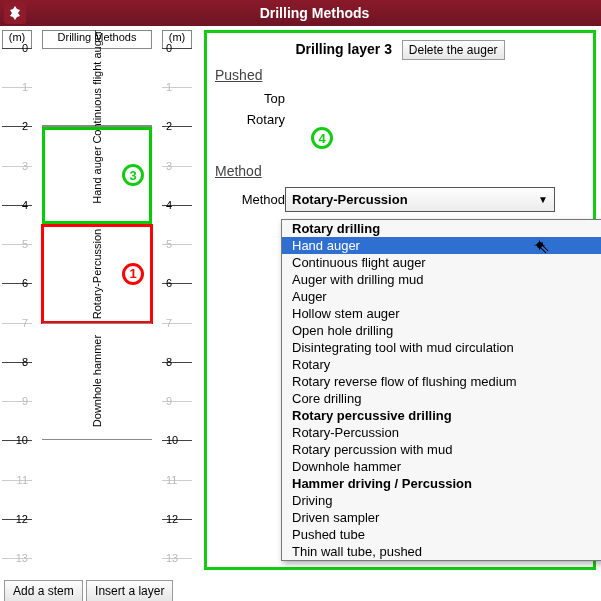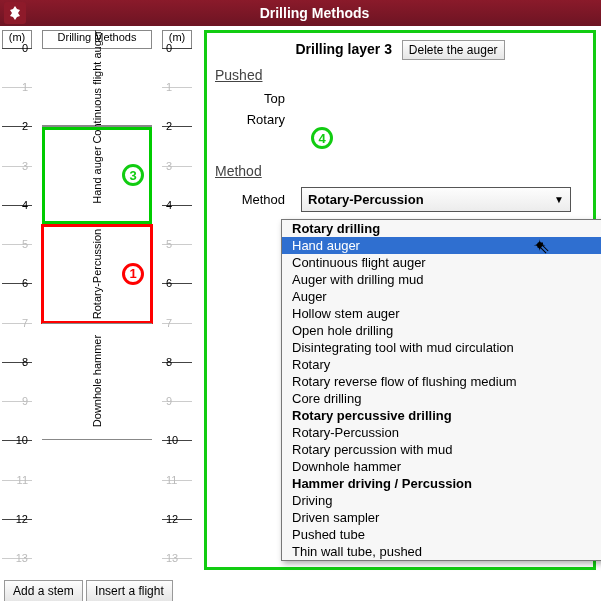--- a/index.html
+++ b/index.html
@@ -31,21 +31,21 @@
   .badge.green { border:3px solid #1c1; color:#1c1; background:#fff;}
   .badge.red { border:3px solid #f00; color:#f00; background:#fff;}
   .buttons-row { position:absolute; left:4px; top:554px; }
   .btn { display:inline-block; border:1px solid #999; background:linear-gradient(#fdfdfd,#e6e6e6); padding:3px 8px; font-size:12px; cursor:pointer; }
   .right-panel { position:absolute; left:204px; top:4px; width:392px; height:540px; border:3px solid #1c1; padding:6px 8px;}
   .sel-header { text-align:center; font-size:14px; margin:2px 0 10px;}
   .sel-header b { font-weight:bold;}
   .del-btn { border:1px solid #999; background:linear-gradient(#fdfdfd,#e6e6e6); padding:2px 6px; font-size:12px; margin-left:6px; cursor:pointer;}
   .section-title { color:#444; text-decoration: underline; font-size:14px; margin:6px 0 8px; }
   .form-row { display:flex; align-items:center; margin:6px 0; }
-  .form-row label { width:70px; text-align:right; margin-right:16px; font-size:13px;}
+  .form-row label { width:70px; text-align:right; margin-right:0; font-size:13px;}
   .text-input { width:250px; padding:4px 6px; border:1px solid #aaa; border-radius:3px; font-size:13px; font-weight:bold;}
   .text-input.center { text-align:center;}
   .method-select { position:relative; width:270px; border:1px solid #555; background:linear-gradient(#fdfdfd,#ececec); padding:4px 6px; font-size:13px; font-weight:bold; cursor:pointer;}
   .method-select .arrow { position:absolute; right:6px; top:6px; font-size:10px;}
   .dropdown { position:absolute; left:74px; top:186px; width:510px; background:#f7f7f7; border:1px solid #777; box-shadow:2px 3px 6px rgba(0,0,0,.3); z-index:10; }
   .dropdown .item { padding:1px 10px; font-size:13px; cursor:pointer; }
   .dropdown .item.group { font-weight:bold; cursor:default;}
   .dropdown .item.hover { background:#2f6fd0; color:#fff;}
   .cursor { position:absolute; font-size:16px; z-index:20; pointer-events:none;}
 </style>
@@ -139,21 +139,21 @@
           <div class="badge red" style="right: 8px; top: 50%; transform: translateY(-50%);">1</div>
         </div>
         <div class="layer" style="top: 274.615px; height: 117.692px;">
           <div class="lbl">Downhole hammer</div>
         </div>
       </div>
   </div>
 
   <div class="buttons-row">
     <span class="btn">Add a stem</span>
-    <span class="btn" style="position:relative;">Insert a flight</span>
+    <span class="btn" style="position:relative;">Insert a layer</span>
   </div>
 
   <div class="right-panel">
     <div class="sel-header">
       <b>Drilling layer</b>
       <b>3</b>
       <span class="del-btn">Delete the auger</span>
     </div>
     <div class="section-title">Pushed</div>
     <div class="form-row">

